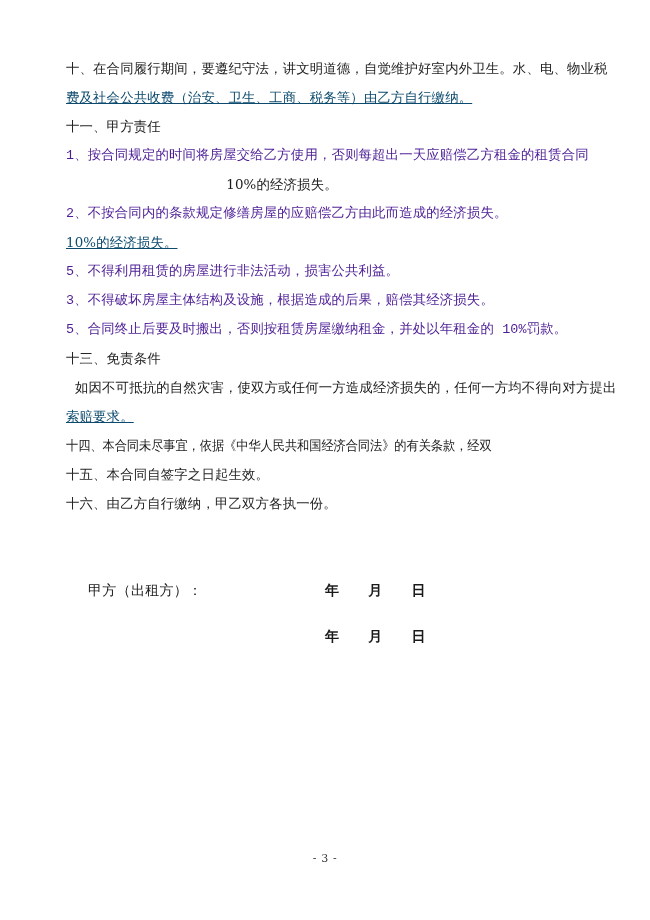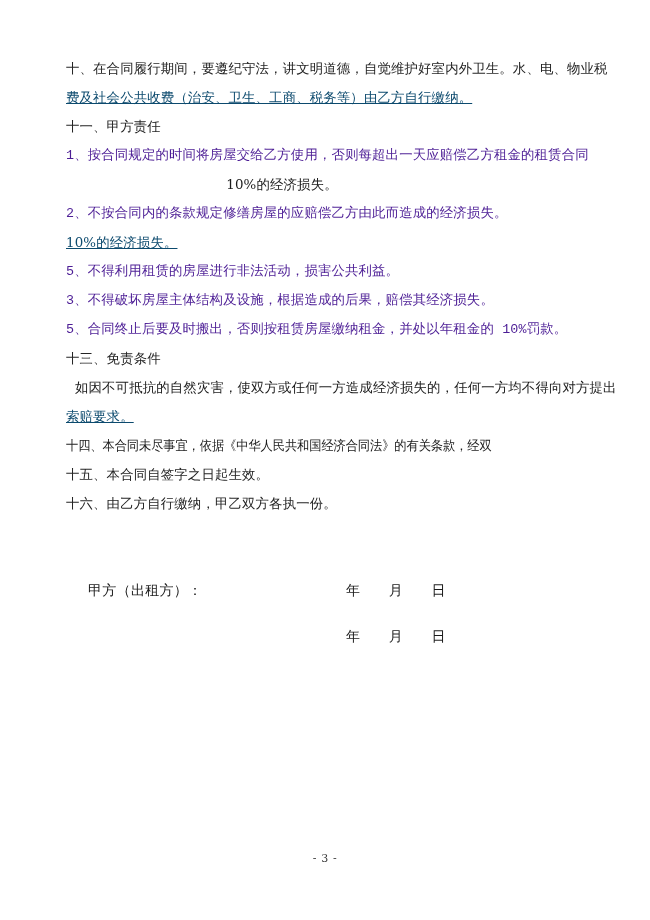--- a/index.html
+++ b/index.html
@@ -95,23 +95,24 @@
     white-space: nowrap;
   }
   .sig-party {
     position: absolute;
     left: 22px;
     top: 0;
     letter-spacing: 0.3px;
   }
   .sig-date {
     position: absolute;
-    left: 280px;
+    left: 259px;
     top: 0;
     letter-spacing: 0.3px;
+    font-weight: bold;
   }
   .sig-date .dt {
     display: inline-block;
     width: 38px;
   }
   .sig-date .dt:last-child { width: auto; }
 
   
   .footer {
     position: absolute;

